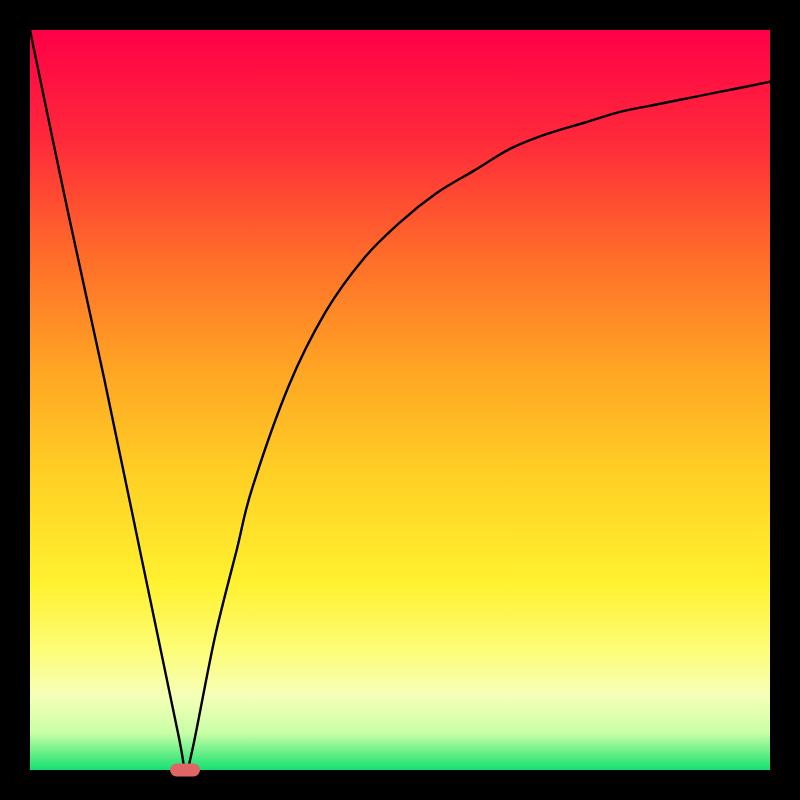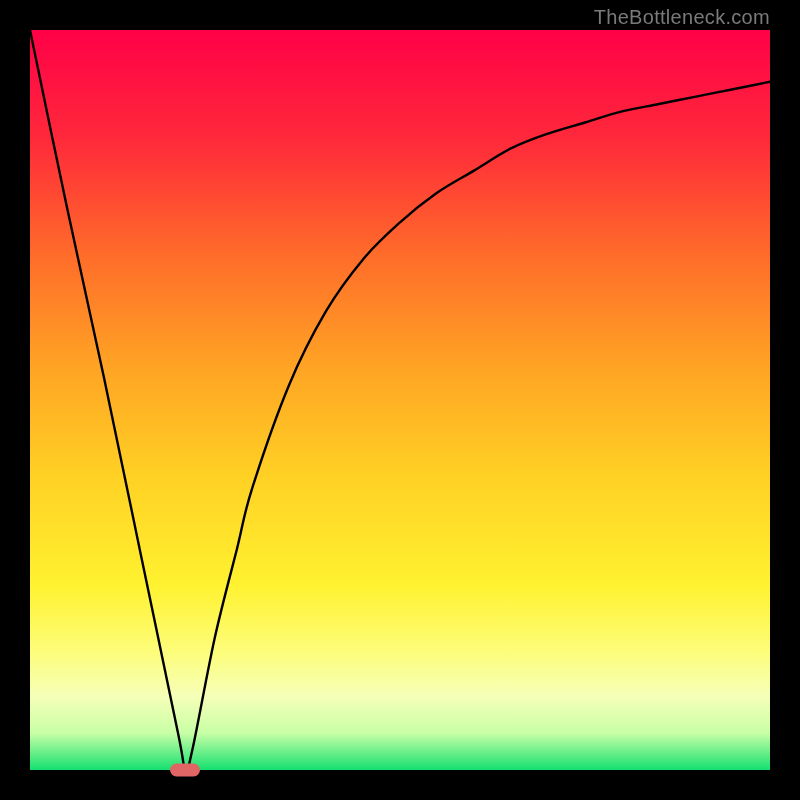--- a/index.html
+++ b/index.html
@@ -57,21 +57,20 @@
     stroke: #000;
     stroke-width: 2.4;
     stroke-linejoin: round;
     stroke-linecap: round;
   }
 </style>
 </head>
 <body>
 
 <div class="frame">
-  <div class="attribution">TheBottleneck.com</div>
 
   <div class="plot-area">
     <svg class="curve" viewBox="0 0 740 740">
       <path d="M 0.00 0.00 C 6.17 29.60, 24.67 119.63, 37.00 177.60 C 49.33 235.57, 61.67 289.83, 74.00 347.80 C 86.33 405.77, 98.67 466.20, 111.00 525.40 C 123.33 584.60, 140.60 667.23, 148.00 703.00 C 155.40 738.77, 152.93 737.53, 155.40 740.00 C 157.87 742.47, 157.87 740.00, 162.80 717.80 C 167.73 695.60, 177.60 640.10, 185.00 606.80 C 192.40 573.50, 201.03 542.67, 207.20 518.00 C 213.37 493.33, 213.37 485.93, 222.00 458.80 C 230.63 431.67, 246.67 384.80, 259.00 355.20 C 271.33 325.60, 283.67 302.17, 296.00 281.20 C 308.33 260.23, 320.67 244.20, 333.00 229.40 C 345.33 214.60, 357.67 203.50, 370.00 192.40 C 382.33 181.30, 394.67 171.43, 407.00 162.80 C 419.33 154.17, 431.67 148.00, 444.00 140.60 C 456.33 133.20, 468.67 124.57, 481.00 118.40 C 493.33 112.23, 505.67 107.92, 518.00 103.60 C 530.33 99.28, 542.67 96.20, 555.00 92.50 C 567.33 88.80, 579.67 84.48, 592.00 81.40 C 604.33 78.32, 616.67 76.47, 629.00 74.00 C 641.33 71.53, 653.67 69.07, 666.00 66.60 C 678.33 64.13, 690.67 61.67, 703.00 59.20 C 715.33 56.73, 733.83 53.03, 740.00 51.80"></path>
     </svg>
     <div class="marker" style="left: 155.4px; top: 740px;"></div>
   </div>
 </div>
 
 </body></html>

